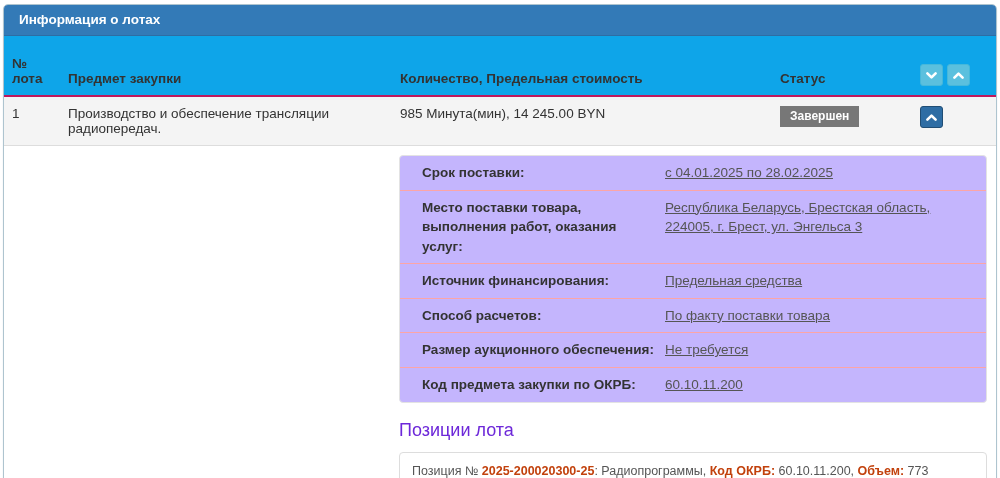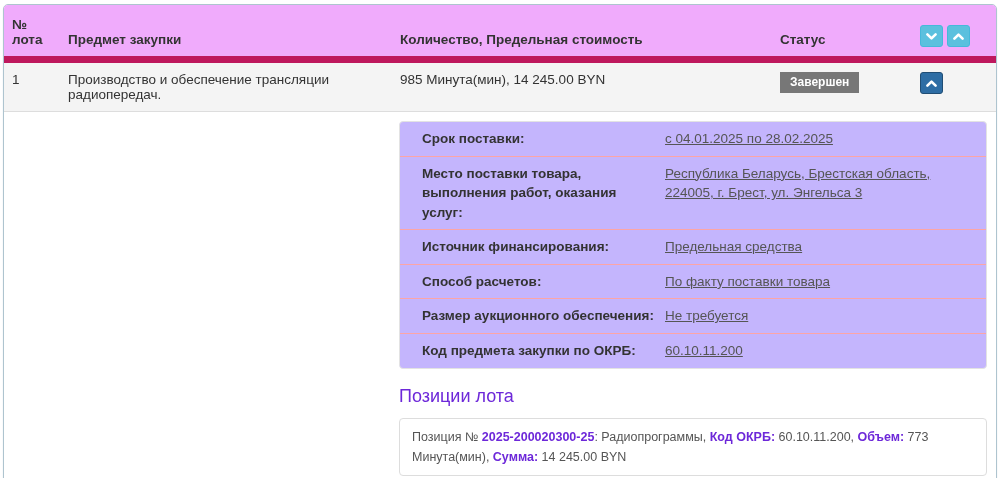--- a/index.html
+++ b/index.html
@@ -31,23 +31,23 @@
   }
   table.lots {
     width: 100%;
     border-collapse: collapse;
     table-layout: fixed;
   }
   table.lots th {
     text-align: left;
     vertical-align: bottom;
     font-weight: bold;
-    padding: 12px 8px 9px;
-    border-bottom: 7px solid #be185d;
-    background: #f0abfc;
+    padding: 20px 8px 9px;
+    border-bottom: 2px solid #be185d;
+    background: #0ea5e9;
     font-size: 13.5px;
   }
   table.lots td {
     vertical-align: top;
     padding: 9px 8px;
     font-size: 13.5px;
   }
   .col-num     { width: 56px; }
   .col-subject { width: 332px; }
   .col-qty     { width: 380px; }
@@ -126,26 +126,27 @@
   }
   .position-box {
     border: 1px solid #ddd;
     border-radius: 4px;
     padding: 8px 12px;
     font-size: 12.5px;
     color: #555;
     line-height: 1.6;
     background: #fff;
   }
-  .position-box b { color: #6d28d9; }
+  .position-box b { color: #c2410c; }
 </style>
 </head>
 <body>
 
 <div class="panel">
+  <div class="panel-heading">Информация о лотах</div>
 
   <table class="lots">
     <colgroup>
       <col class="col-num">
         <col class="col-subject">
         <col class="col-qty">
         <col class="col-status">
         <col class="col-actions">
     </colgroup>
     <thead>

